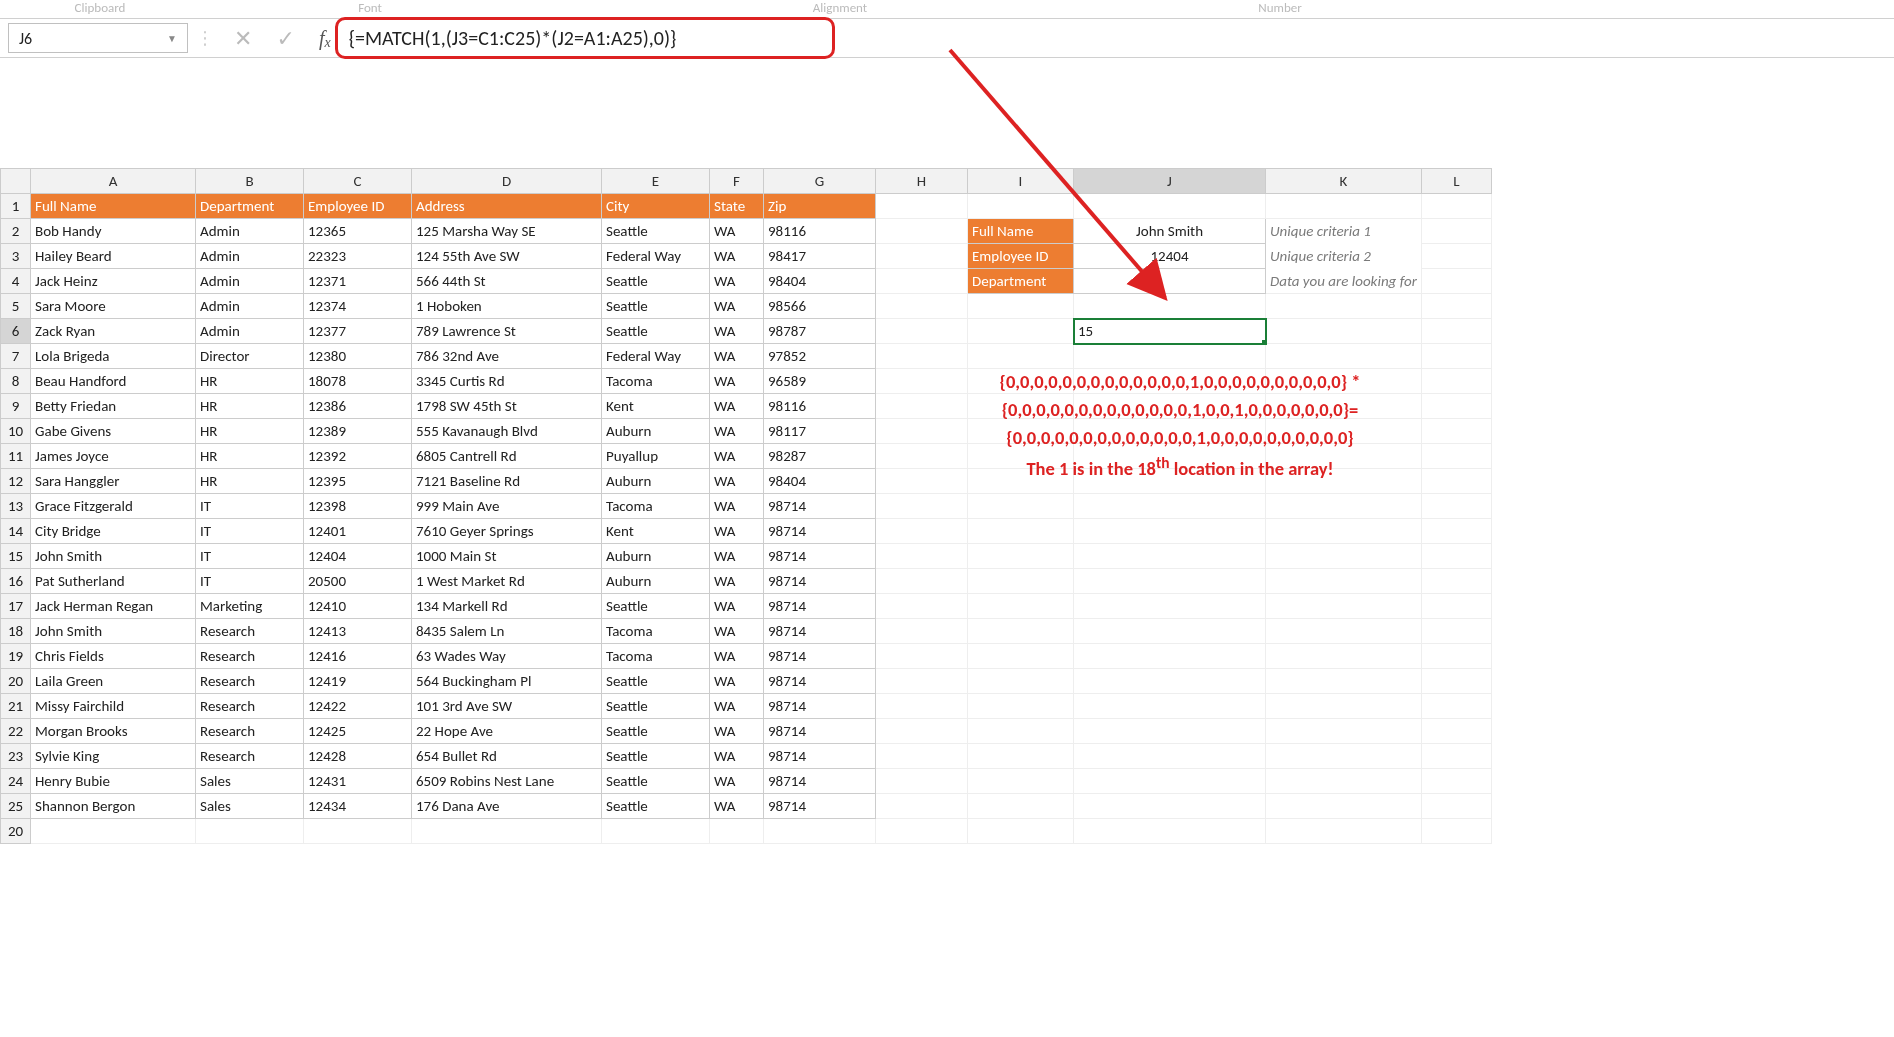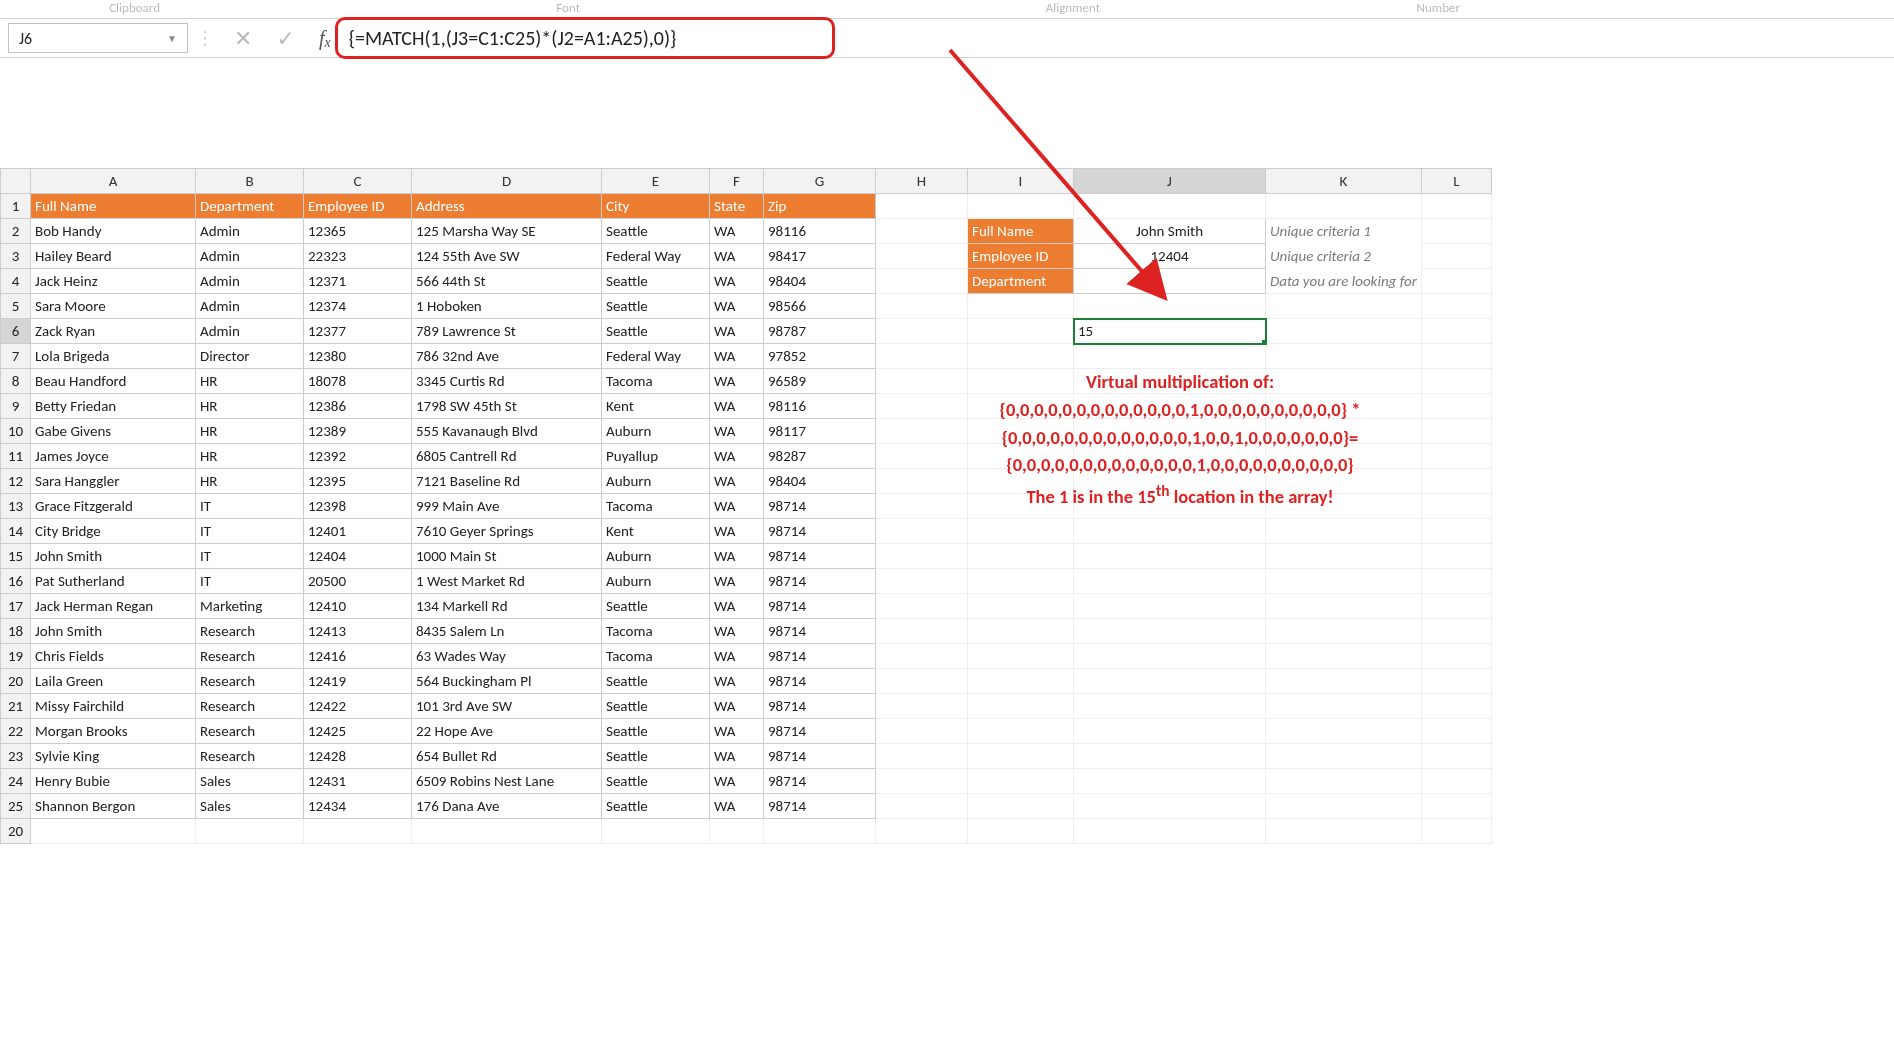--- a/index.html
+++ b/index.html
@@ -1,19 +1,19 @@
 <!DOCTYPE html>
 <html><head>
 <meta charset="utf-8">
 <style>
   * { box-sizing: border-box; margin: 0; padding: 0; }
   body { font-family: Calibri, 'Segoe UI', Arial, sans-serif; font-size: 14px; background: #fff; color: #222; overflow: hidden; }
 
   .ribbon-labels { display: flex; font-size: 13px; color: #bbb; padding: 0 40px; height: 16px; align-items: flex-start; }
-  .ribbon-labels span { text-align: right; }
+  .ribbon-labels span { text-align: center; }
 
   .formula-row { display: flex; align-items: center; height: 40px; border-top: 1px solid #d0d0d0; border-bottom: 1px solid #d0d0d0; margin-top: 2px; padding-left: 8px; }
   .name-box { width: 180px; height: 30px; border: 1px solid #c0c0c0; background: #fff; display: flex; align-items: center; padding: 0 10px; font-size: 16px; }
   .name-box-arrow { margin-left: auto; color: #888; font-size: 10px; }
   .fb-dots { color: #ccc; font-size: 18px; padding: 0 8px; }
   .fb-x { color: #bbb; font-size: 22px; padding: 0 12px; }
   .fb-check { color: #bbb; font-size: 22px; padding: 0 12px; }
   .fb-fx { font-style: italic; font-family: 'Times New Roman', serif; font-size: 20px; color: #555; padding: 0 12px; }
   .formula-bar { flex: 1; height: 34px; display: flex; align-items: center; padding: 0 6px; font-size: 20px; position: relative; }
   .formula-highlight { position: absolute; border: 3px solid #d22; border-radius: 10px; height: 42px; left: -8px; top: -4px; padding: 0 10px; display: flex; align-items: center; pointer-events: none; }
@@ -528,20 +528,19 @@
   <svg class="arrow-svg" width="1500" height="600" style="left:0;top:-160px">
     <defs>
         <marker id="ah" markerWidth="12" markerHeight="12" refX="9" refY="5" orient="auto">
           <path d="M0,0 L10,5 L0,10 z" fill="#d22"></path>
         </marker>
       </defs>
     <line x1="950" y1="42" x2="1165" y2="290" stroke="#d22" stroke-width="4" marker-end="url(#ah)"></line>
   </svg>
 
   <div class="overlay-text" style="left:900px; top:200px; width:560px">
-    <div>Virtual multiplication of:</div>
     <div>{0,0,0,0,0,0,0,0,0,0,0,0,0,1,0,0,0,0,0,0,0,0,0,0} *</div>
     <div>{0,0,0,0,0,0,0,0,0,0,0,0,0,1,0,0,1,0,0,0,0,0,0,0}=</div>
     <div>{0,0,0,0,0,0,0,0,0,0,0,0,0,1,0,0,0,0,0,0,0,0,0,0}</div>
-    <div><span>The 1 is in the 15</span><sup>th</sup><span> location in the array!</span></div>
+    <div><span>The 1 is in the 18</span><sup>th</sup><span> location in the array!</span></div>
   </div>
 
 </div>
 
 </body></html>

